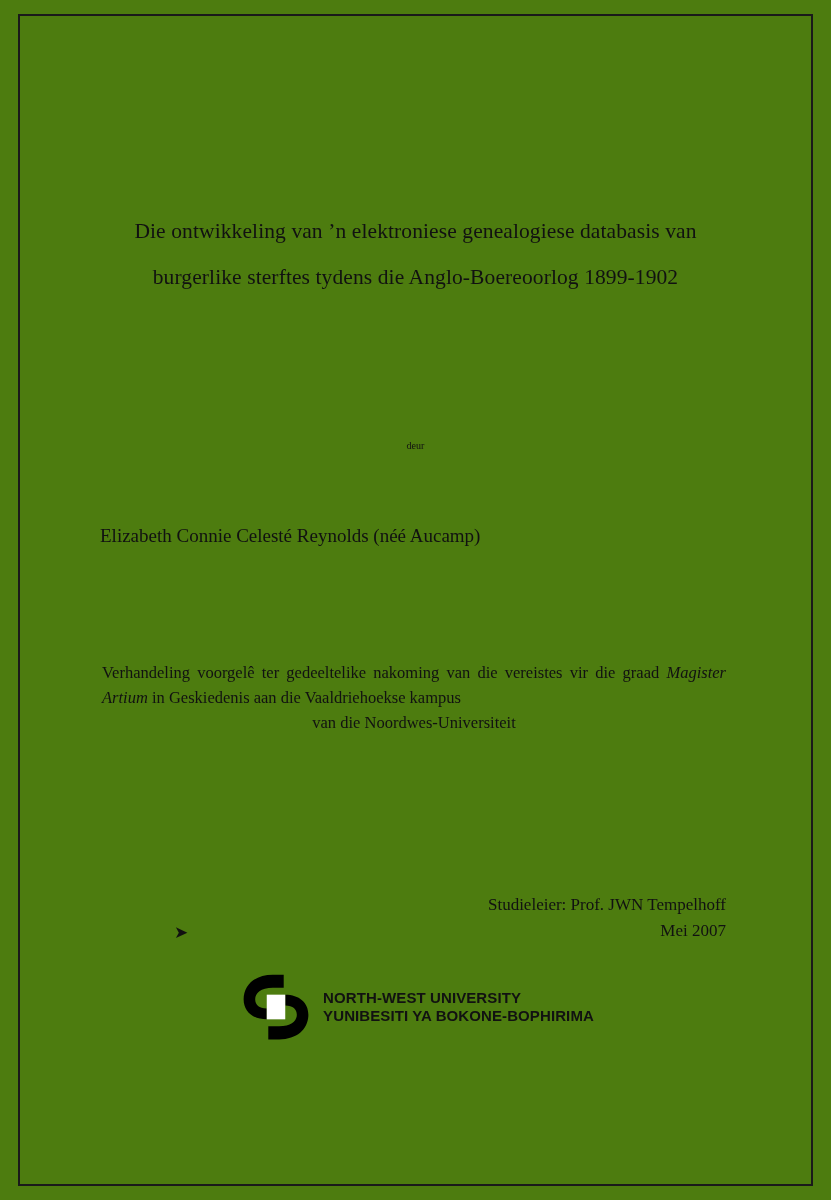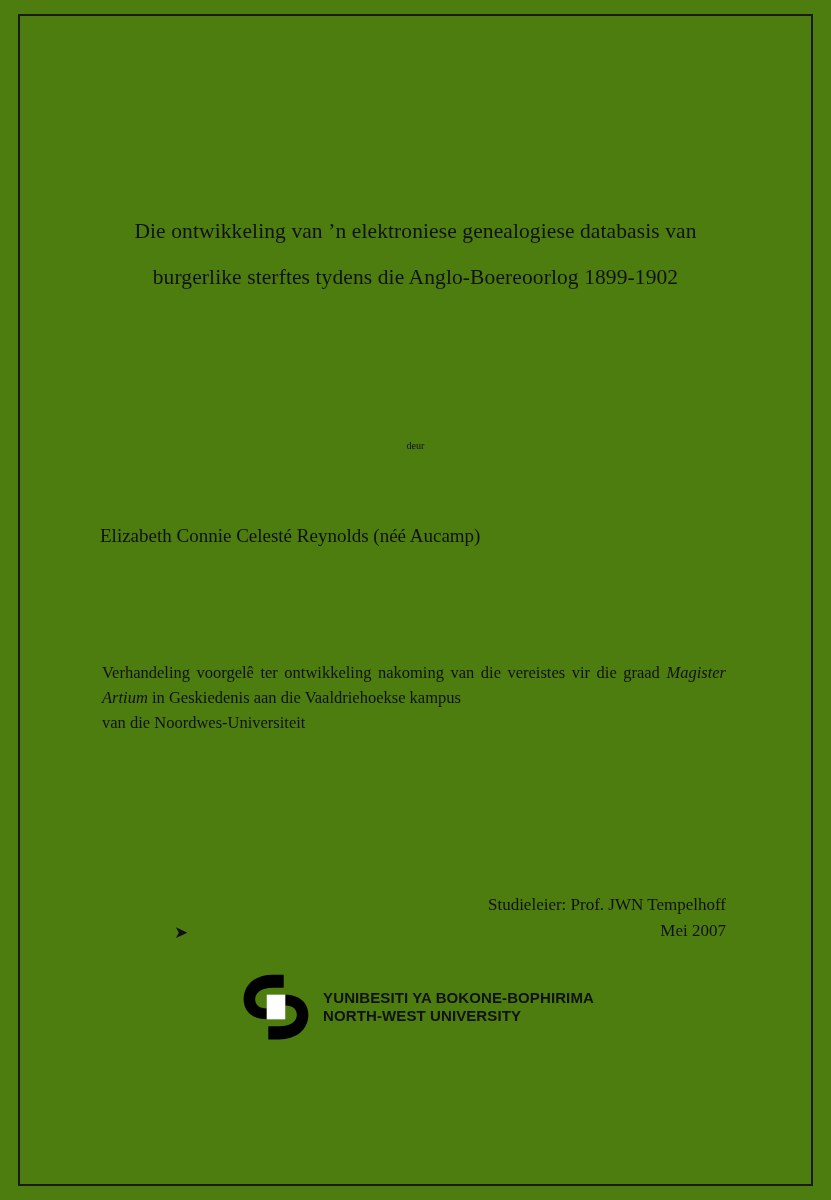--- a/index.html
+++ b/index.html
@@ -73,21 +73,21 @@
     position: absolute;
     top: 620px;
     left: 2px;
     width: 624px;
     font-size: 16.5px;
     line-height: 25px;
     text-align: justify;
   }
   .statement .last-line {
     display: block;
-    text-align: left;
+    text-align: center;
   }
   .statement em {
     font-style: italic;
   }
   .supervisor {
     position: absolute;
     top: 852px;
     left: 2px;
     width: 624px;
     font-size: 17px;
@@ -144,38 +144,38 @@
     <div class="title-block">
       <span class="title-line">Die ontwikkeling van ’n elektroniese genealogiese databasis van</span>
       <span class="title-line">burgerlike sterftes tydens die Anglo-Boereoorlog 1899-1902</span>
     </div>
 
     <div class="deur">deur</div>
 
     <div class="author">Elizabeth Connie Celesté Reynolds (néé Aucamp)</div>
 
     <div class="statement">
-      <span>Verhandeling voorgelê ter ontwikkeling nakoming van die vereistes vir die graad </span><em>Magister Artium</em><span> in Geskiedenis aan die Vaaldriehoekse kampus</span>
+      <span>Verhandeling voorgelê ter gedeeltelike nakoming van die vereistes vir die graad </span><em>Magister Artium</em><span> in Geskiedenis aan die Vaaldriehoekse kampus</span>
       <span class="last-line">van die Noordwes-Universiteit</span>
     </div>
 
     <div class="supervisor">
       <span>Studieleier: Prof. JWN Tempelhoff</span>
       <span class="date-line">
         <span>Mei 2007</span>
         <span class="date-mark">➤</span>
       </span>
     </div>
 
     <div class="logo-wrap">
       <svg class="logo-mark" viewBox="0 0 100 96">
         <path d="M46 6 C22 6 8 20 8 38 C8 54 20 64 38 64 L38 50 C28 50 23 45 23 38 C23 30 30 23 46 23 L60 23 L60 6 Z" fill="#000000"></path>
         <path d="M54 90 C78 90 92 76 92 58 C92 42 80 32 62 32 L62 46 C72 46 77 51 77 58 C77 66 70 73 54 73 L40 73 L40 90 Z" fill="#000000"></path>
         <rect x="38" y="32" width="24" height="32" fill="#ffffff"></rect>
       </svg>
       <div class="logo-text">
+        <span>NORTH-WEST UNIVERSITY</span>
         <span>YUNIBESITI YA BOKONE-BOPHIRIMA</span>
-        <span>NORTH-WEST UNIVERSITY</span>
       </div>
     </div>
 
   </div>
 </div>
 
 </body></html>

